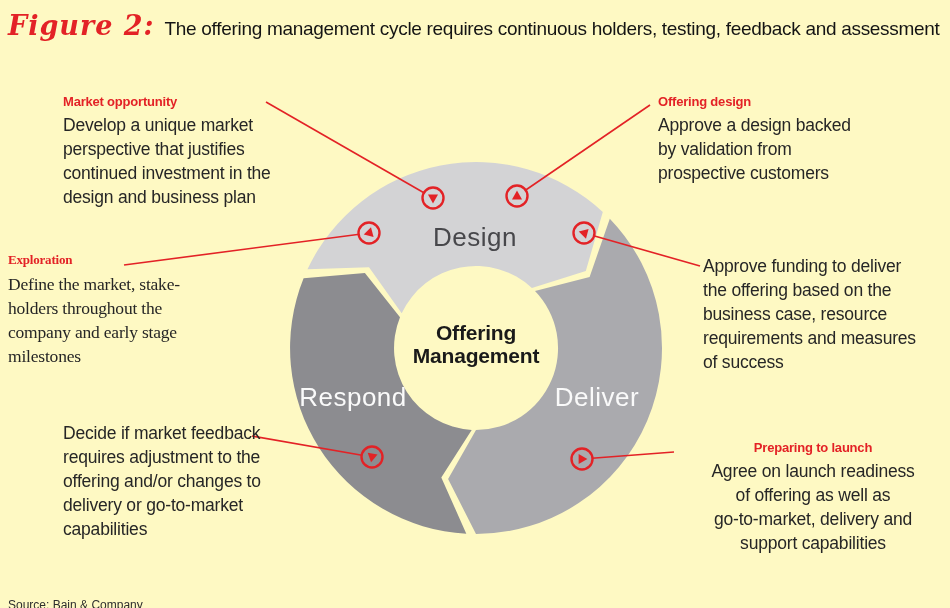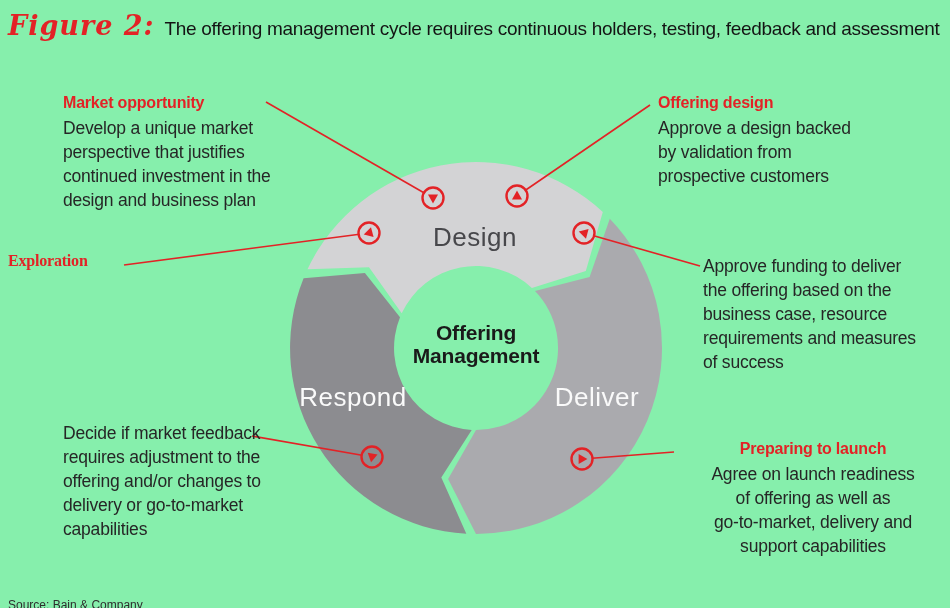--- a/index.html
+++ b/index.html
@@ -1,21 +1,21 @@
 <!DOCTYPE html>
 <html style="--accent: #e32226;"><head>
 <meta charset="utf-8">
 <style>
   * { margin: 0; padding: 0; box-sizing: border-box; }
   html, body { background: #fff; }
   .page {
     position: relative;
     width: 950px;
     height: 608px;
-    background: #86efac;
+    background: #fef9c3;
     overflow: hidden;
     font-family: "Liberation Sans", sans-serif;
   }
   .header {
     position: absolute;
     left: 8px; top: 10px;
     display: flex;
     align-items: baseline;
     gap: 10px;
     white-space: nowrap;
@@ -48,21 +48,21 @@
     font-size: 21px;
     font-weight: bold;
     fill: #1a1a1a;
     letter-spacing: -0.2px;
   }
   .callout {
     position: absolute;
     width: 300px;
   }
   .callout h3 {
-    font-size: 16px;
+    font-size: 13px;
     font-weight: bold;
     color: var(--accent, #e32226);
     margin-bottom: 4px;
     letter-spacing: -0.2px;
   }
   .callout p {
     font-size: 17.5px;
     line-height: 24px;
     color: #262626;
     white-space: pre-line;
@@ -141,20 +141,24 @@
 
   <div class="callout" style="left:658px; top:94px;">
     <h3>Offering design</h3>
     <p>Approve a design backed
 by validation from
 prospective customers</p>
   </div>
 
   <div class="callout" style="left:8px; top:252px;font-family:Liberation Serif, serif;">
     <h3>Exploration</h3>
+    <p>Define the market, stake-
+holders throughout the
+company and early stage
+milestones</p>
   </div>
 
   <div class="callout" style="left:703px; top:254px; width:245px;">
     <p>Approve funding to deliver
 the offering based on the
 business case, resource
 requirements and measures
 of success</p>
   </div>
 

